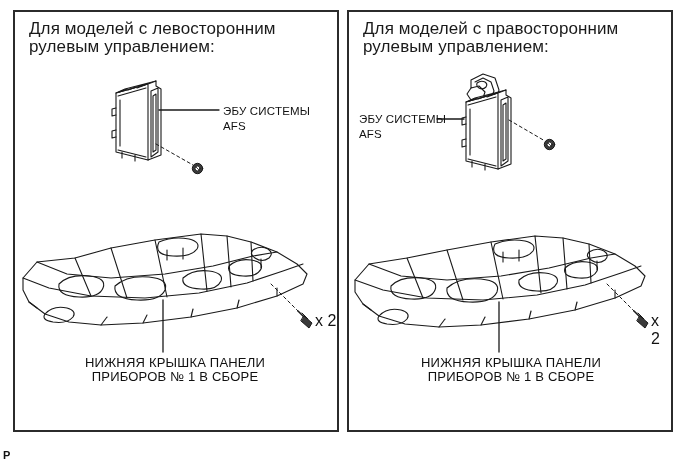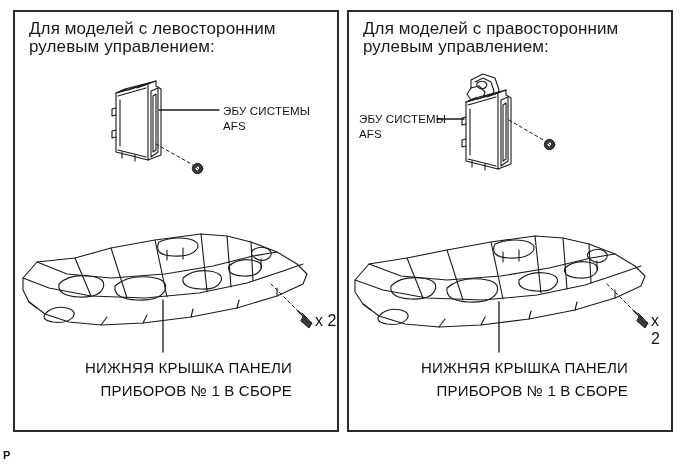--- a/index.html
+++ b/index.html
@@ -38,26 +38,26 @@
   .callout{
     position:absolute;
     font-size:11.5px;
     line-height:15px;
     color:#111;
     letter-spacing:0.2px;
     white-space:pre-line;
   }
   .caption{
     position:absolute;
-    font-size:15px;
-    line-height:23px;
+    font-size:13px;
+    line-height:14px;
     color:#111;
     letter-spacing:0.2px;
     white-space:pre-line;
-    text-align:right;
+    text-align:center;
   }
   .mult{
     position:absolute;
     font-size:16px;
     color:#111;
   }
 
   .artsvg{position:absolute;left:0;top:0;overflow:visible;}
 
   .corner-mark{

